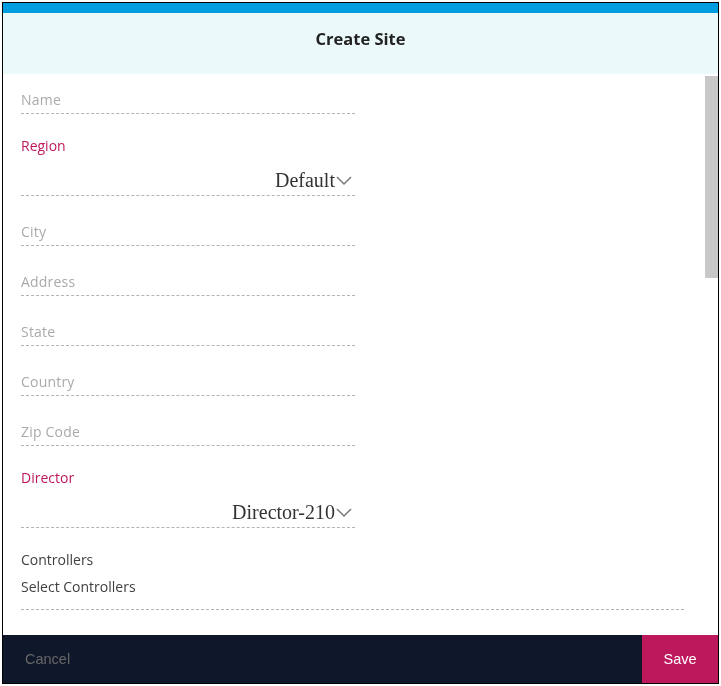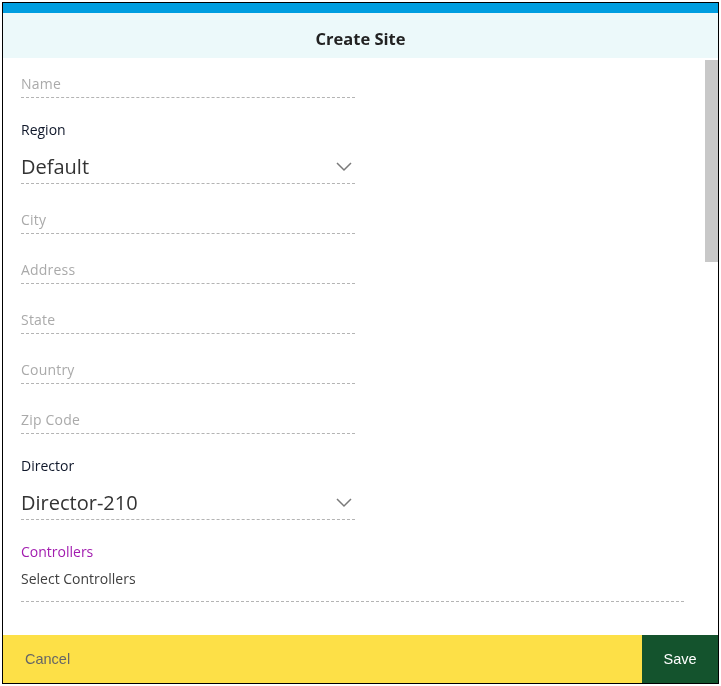--- a/index.html
+++ b/index.html
@@ -23,21 +23,21 @@
       flex-direction: column;
       position: relative;
     }
     .top-bar {
       height: 10px;
       background: #009ee0;
       width: 100%;
     }
     .header {
       background: #ecf9fa;
-      padding: 14px 0 8px 0;
+      padding: 14px 0 24px 0;
       text-align: center;
     }
     .header-title {
       font-size: 16.5px;
       font-weight: 700;
       color: #222;
     }
     .body-wrapper {
       flex: 1;
       display: flex;
@@ -73,31 +73,32 @@
     .placeholder-text {
       font-size: 14px;
       color: #aaa;
       letter-spacing: 0.2px;
       display: block;
       padding-top: 4px;
       padding-bottom: 0px;
     }
     .field-label {
       font-size: 14px;
-      color: #0f172a;
+      color: #be185d;
       display: block;
       margin-bottom: 14px;
     }
     .select-field {
       position: relative;
       border-bottom: 1px dashed #b4b4b4;
       padding-bottom: 3px;
       display: flex;
       align-items: center;
-      justify-content: space-between;
+      justify-content: flex-end;
+      font-family: Liberation Serif, serif;
     }
     .select-value {
       font-size: 20px;
       color: #333;
       font-weight: 400;
     }
     .chevron {
       width: 18px;
       height: 18px;
       display: inline-flex;
@@ -109,45 +110,45 @@
       stroke: #7a7a7a;
       stroke-width: 1.5;
       fill: none;
     }
     .footer {
       display: flex;
       height: 48px;
     }
     .cancel-btn {
       flex: 1;
-      background: #fde047;
+      background: #0f172a;
       color: #666;
       font-size: 14.5px;
       display: flex;
       align-items: center;
       padding-left: 22px;
       cursor: pointer;
       border: none;
       text-align: right;
     }
     .save-btn {
       width: 76px;
-      background: #14532d;
+      background: #be185d;
       color: #fff;
       font-size: 14.5px;
       font-weight: 500;
       display: flex;
       align-items: center;
       justify-content: center;
       cursor: pointer;
       border: none;
     }
     .controllers-label {
       font-size: 14px;
-      color: #a21caf;
+      color: #404040;
       display: block;
       margin-bottom: 6px;
     }
     .controllers-field {
       border-bottom: 1px dashed #b4b4b4;
       padding-bottom: 12px;
     }
     .controllers-placeholder {
       font-size: 14px;
       color: #404040;

